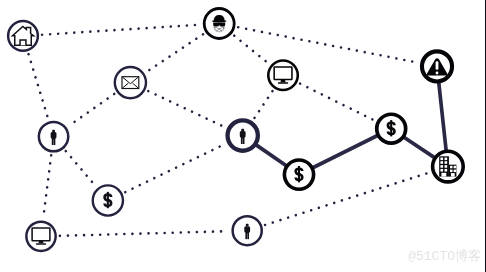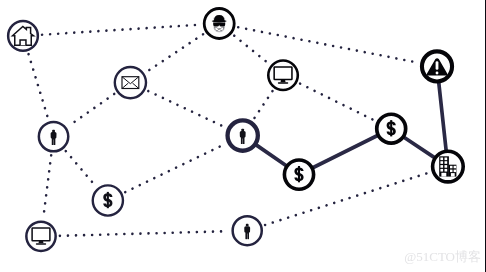--- a/index.html
+++ b/index.html
@@ -1,20 +1,20 @@
 <!DOCTYPE html>
 <html><head>
 <meta charset="utf-8">
 <style>
   html,body{margin:0;padding:0;background:#ffffff;}
   body{width:486px;height:272px;overflow:hidden;font-family:"Liberation Sans",sans-serif;}
   #stage{position:relative;width:486px;height:272px;background:#ffffff;}
   svg.graph{position:absolute;left:0;top:0;width:486px;height:272px;display:block;}
   .wm{position:absolute;right:5px;bottom:9px;color:#e3e3e5;font-size:13px;
-      font-family:Liberation Serif, serif;white-space:nowrap;line-height:13px;}
+      font-family:Liberation Mono, monospace;white-space:nowrap;line-height:13px;}
   .rborder{position:absolute;right:0;top:0;width:1.3px;height:272px;background:#0b0b12;}
 </style>
 </head>
 <body>
 
 <div id="stage">
   <svg class="graph" viewBox="0 0 486 272" xmlns="http://www.w3.org/2000/svg">
     <g id="edges">
         <line x1="42.06" y1="34.70" x2="199.84" y2="24.72" stroke="#24233f" stroke-width="2.6" stroke-linecap="round" stroke-dasharray="0.01 8.05"></line>
         <line x1="28.54" y1="54.18" x2="48.05" y2="118.47" stroke="#24233f" stroke-width="2.6" stroke-linecap="round" stroke-dasharray="0.01 8.05"></line>

